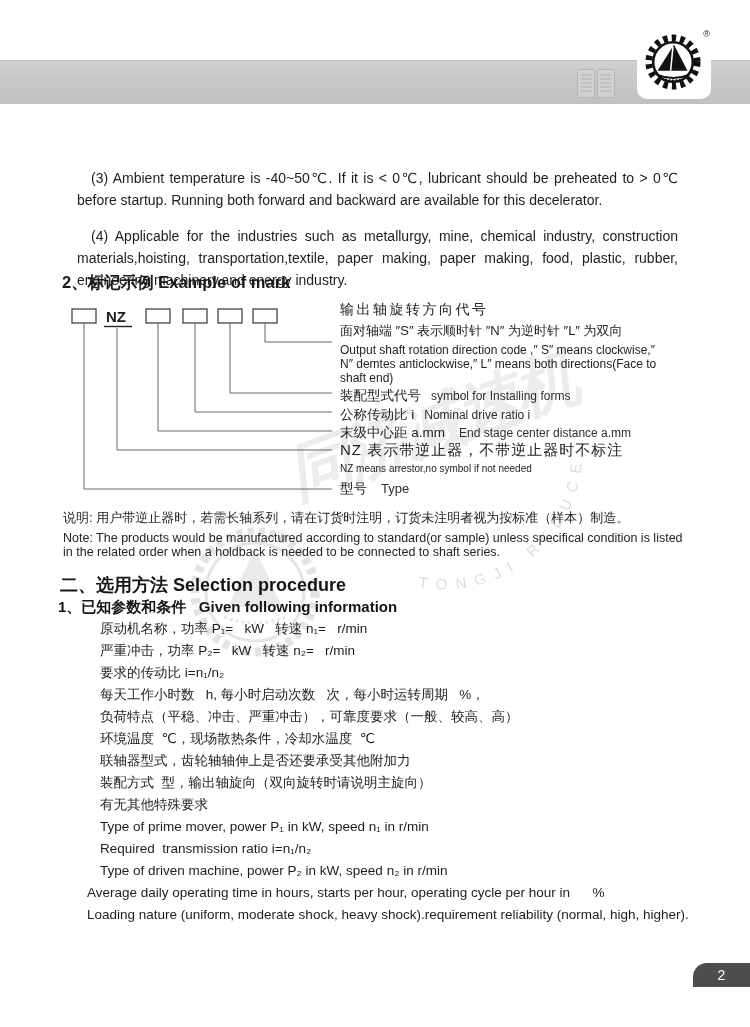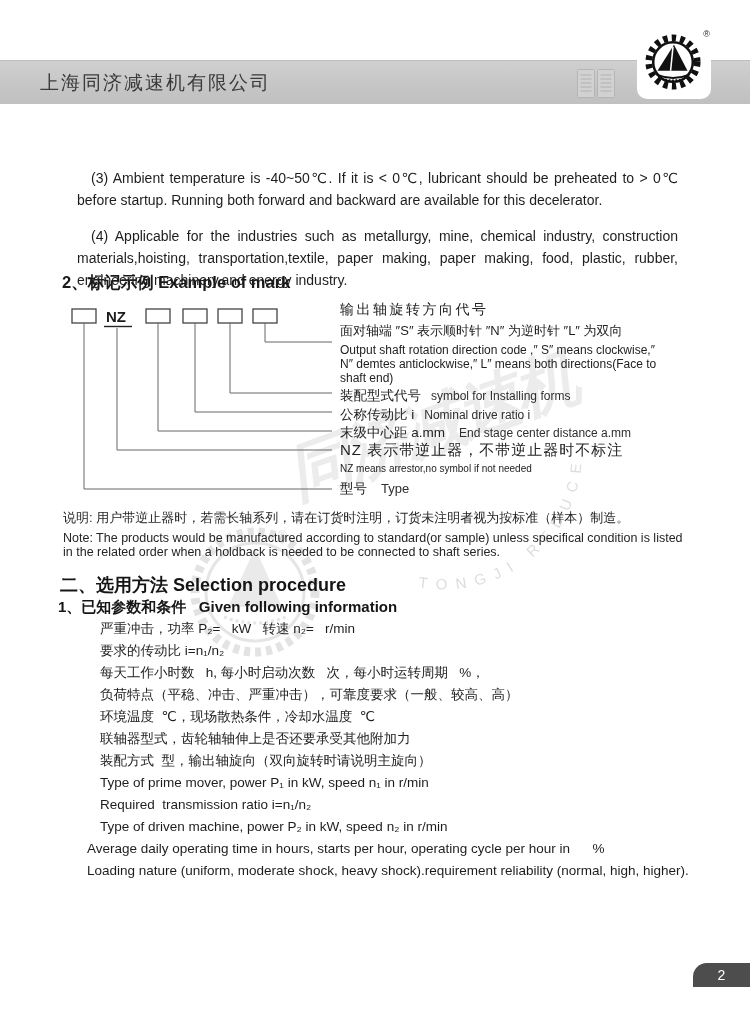--- a/index.html
+++ b/index.html
@@ -117,21 +117,20 @@
     <text x="128" y="145" font-size="12" fill="rgba(0,0,0,0.16)">®</text>
     <defs>
       <path id="wmArc" d="M 268 192 A 138 138 0 0 0 432 52" fill="none"></path>
     </defs>
     <text font-size="15" letter-spacing="9" fill="rgba(60,60,60,0.18)">
       <textPath href="#wmArc">TONGJI REDUCER</textPath>
     </text>
   </svg>
 
   <div class="topbar"></div>
-  <div class="company">上海同济减速机有限公司</div>
 
   <svg class="pages-icon" width="40" height="31" viewBox="0 0 40 31">
     <rect x="0.5" y="1.5" width="17" height="28" rx="1" fill="#d4d4d4" stroke="#b2b2b2"></rect>
     <rect x="20.5" y="1.5" width="17" height="28" rx="1" fill="#d4d4d4" stroke="#b2b2b2"></rect>
     <g stroke="#b6b6b6" stroke-width="1.3">
       <line x1="3.5" y1="7" x2="14.5" y2="7"></line>
         <line x1="3.5" y1="11" x2="14.5" y2="11"></line>
       <line x1="3.5" y1="15" x2="14.5" y2="15"></line>
         <line x1="3.5" y1="19" x2="14.5" y2="19"></line>
       <line x1="3.5" y1="23" x2="14.5" y2="23"></line>
@@ -204,27 +203,29 @@
 
   <div class="note">
     <div class="cn">说明: 用户带逆止器时，若需长轴系列，请在订货时注明，订货未注明者视为按标准（样本）制造。</div>
     <div class="en">Note: The products would be manufactured according to standard(or sample) unless specifical condition is listed in the related order when a holdback is needed to be connected to shaft series.</div>
   </div>
 
   <div class="sel-heading">二、选用方法 Selection procedure</div>
   <div class="sel-subheading">1、已知参数和条件   Given following information</div>
 
   <div class="params">
+    <div class="ind">原动机名称，功率 P₁=   kW   转速 n₁=   r/min</div>
     <div class="ind">严重冲击，功率 P₂=   kW   转速 n₂=   r/min</div>
     <div class="ind">要求的传动比 i=n₁/n₂</div>
     <div class="ind">每天工作小时数   h, 每小时启动次数   次，每小时运转周期   %，</div>
     <div class="ind">负荷特点（平稳、冲击、严重冲击），可靠度要求（一般、较高、高）</div>
     <div class="ind">环境温度  ℃，现场散热条件，冷却水温度  ℃</div>
     <div class="ind">联轴器型式，齿轮轴轴伸上是否还要承受其他附加力</div>
     <div class="ind">装配方式  型，输出轴旋向（双向旋转时请说明主旋向）</div>
+    <div class="ind">有无其他特殊要求</div>
     <div class="ind">Type of prime mover, power P₁ in kW, speed n₁ in r/min</div>
     <div class="ind">Required  transmission ratio i=n₁/n₂</div>
     <div class="ind">Type of driven machine, power P₂ in kW, speed n₂ in r/min</div>
     <div class="ind2">Average daily operating time in hours, starts per hour, operating cycle per hour in      %</div>
     <div class="wrap">Loading nature (uniform, moderate shock, heavy shock).requirement reliability (normal, high, higher).</div>
   </div>
 
   <div class="page-tab">
     <span>2</span>
   </div>

